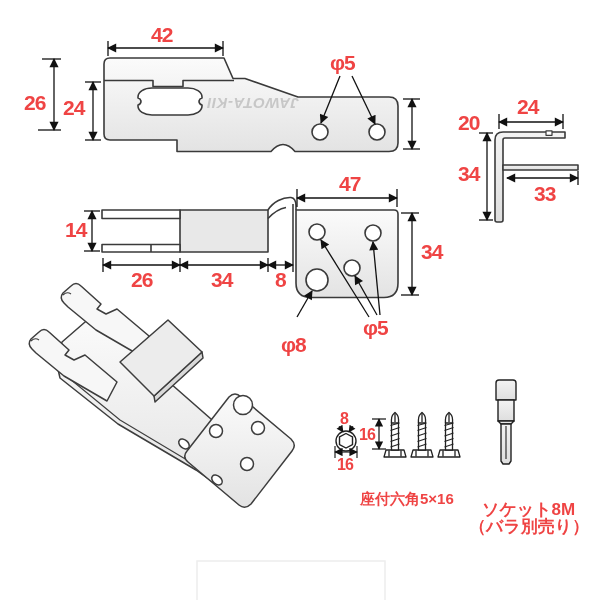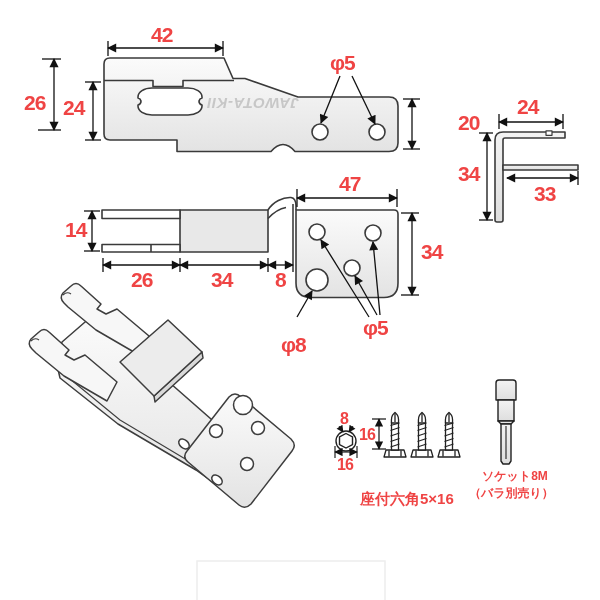--- a/index.html
+++ b/index.html
@@ -5,21 +5,21 @@
   html,body{margin:0;padding:0;background:#fff;}
   #page{position:relative;width:600px;height:600px;background:#fff;overflow:hidden;
         font-family:"Liberation Sans","DejaVu Sans",sans-serif;}
   svg{position:absolute;left:0;top:0;}
   .lbl{position:absolute;font-weight:700;color:#ef4444;white-space:nowrap;line-height:1;
        font-family:"Liberation Sans","DejaVu Sans",sans-serif;}
   .dim{font-size:21px;letter-spacing:-1px;}
   .dim-s{font-size:16px;letter-spacing:-1px;}
   .hdr{font-size:27px;letter-spacing:0px;}
   .jp{font-size:15px;margin-top:20px;}
-  .jp-s{font-size:12px;}
+  .jp-s{font-size:17px;margin-top:31px;}
   .stamp{position:absolute;left:203px;top:95px;width:100px;text-align:center;
          transform:rotate(180deg);color:#c7c7c7;font-size:15px;font-style:italic;
          font-weight:700;letter-spacing:.5px;}
 </style>
 </head>
 <body>
 
 <div id="page">
 
 <svg width="600" height="600" viewBox="0 0 600 600">

